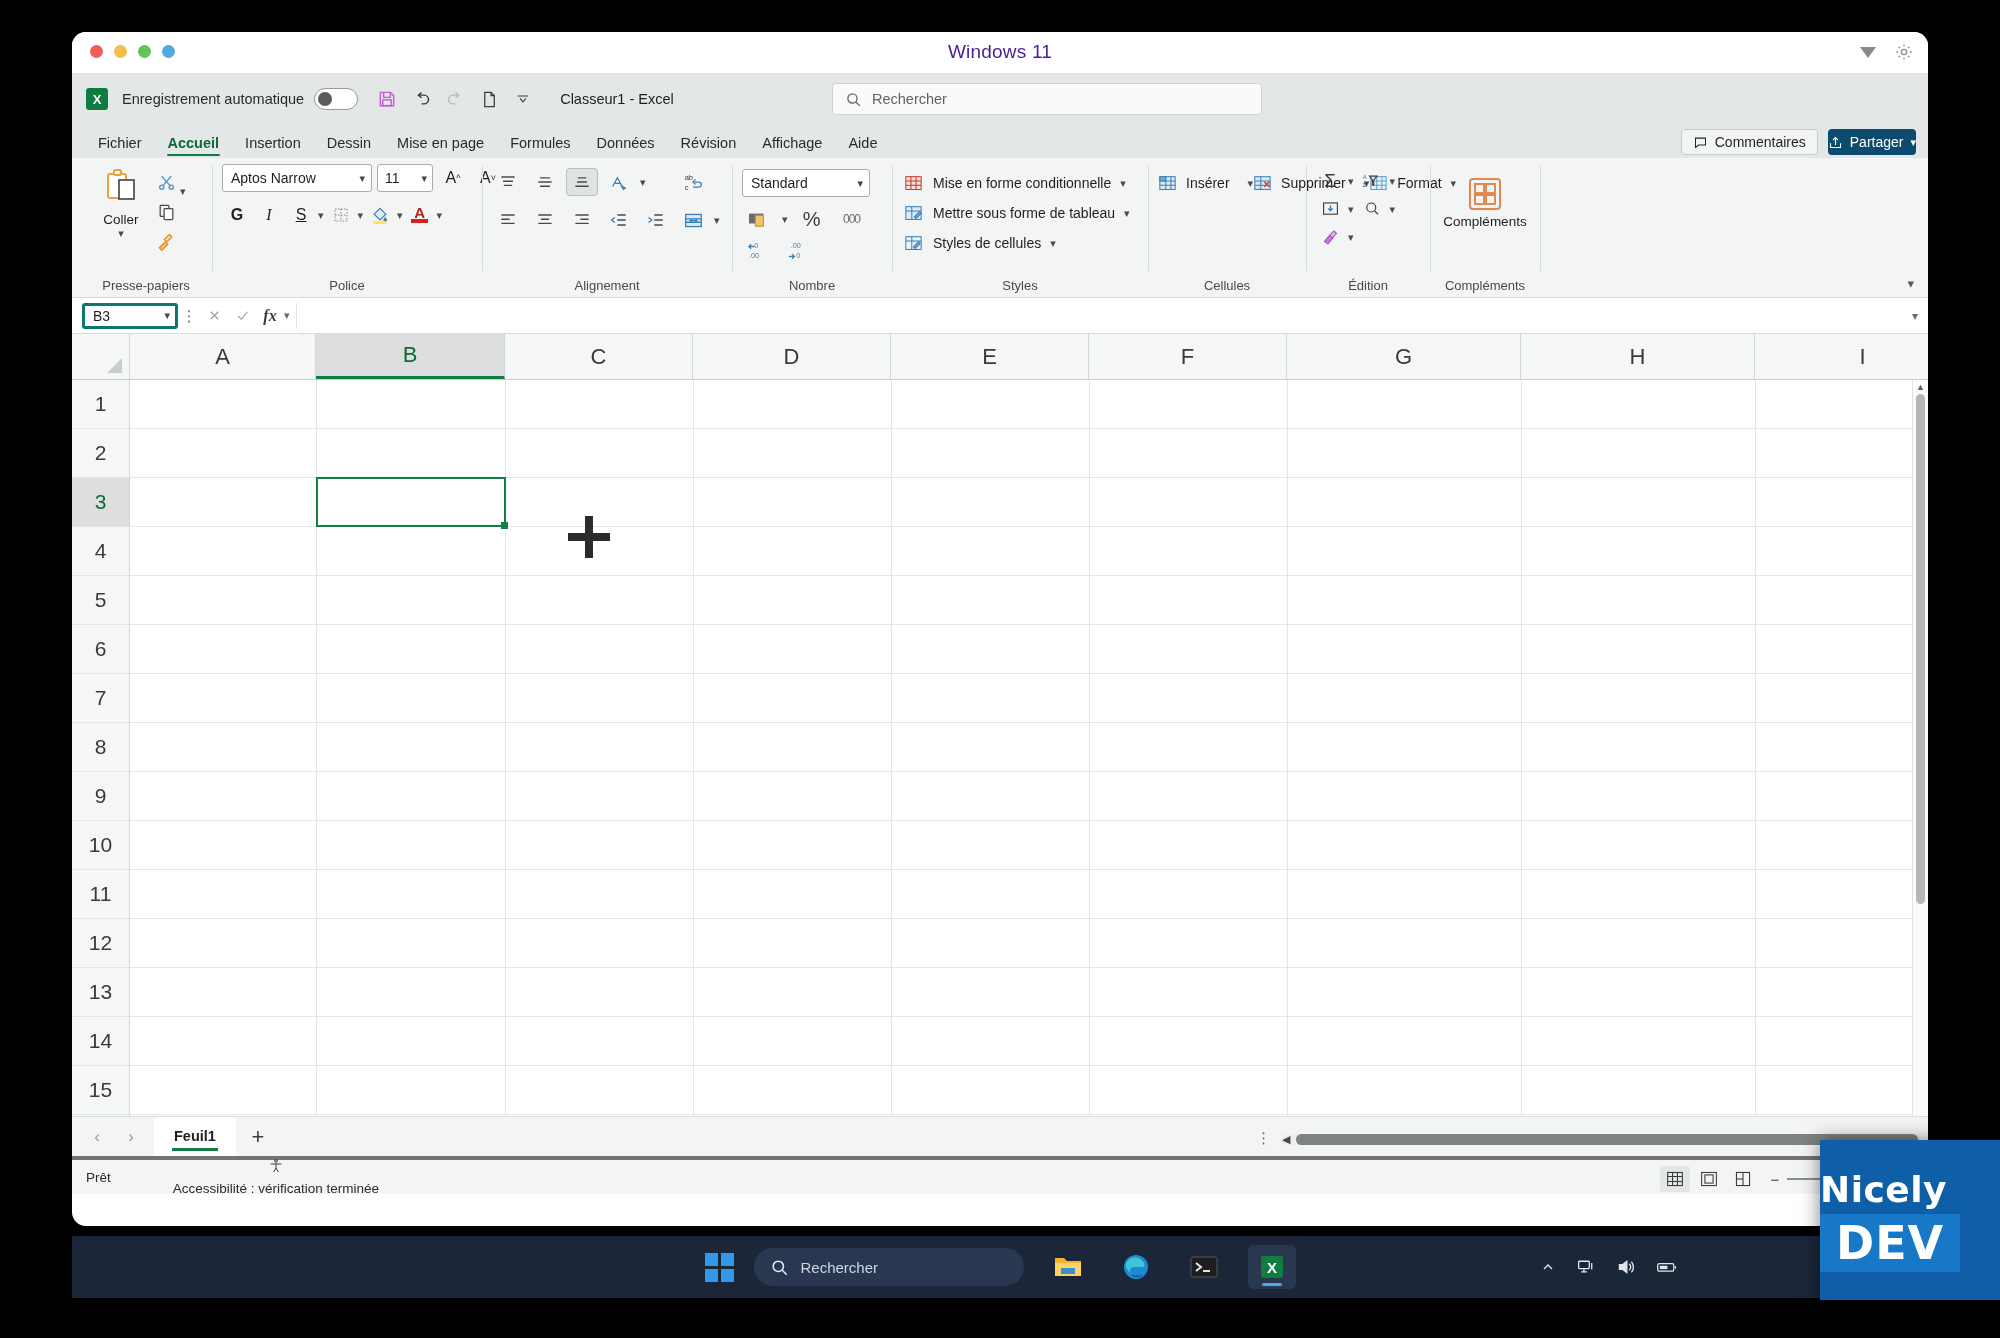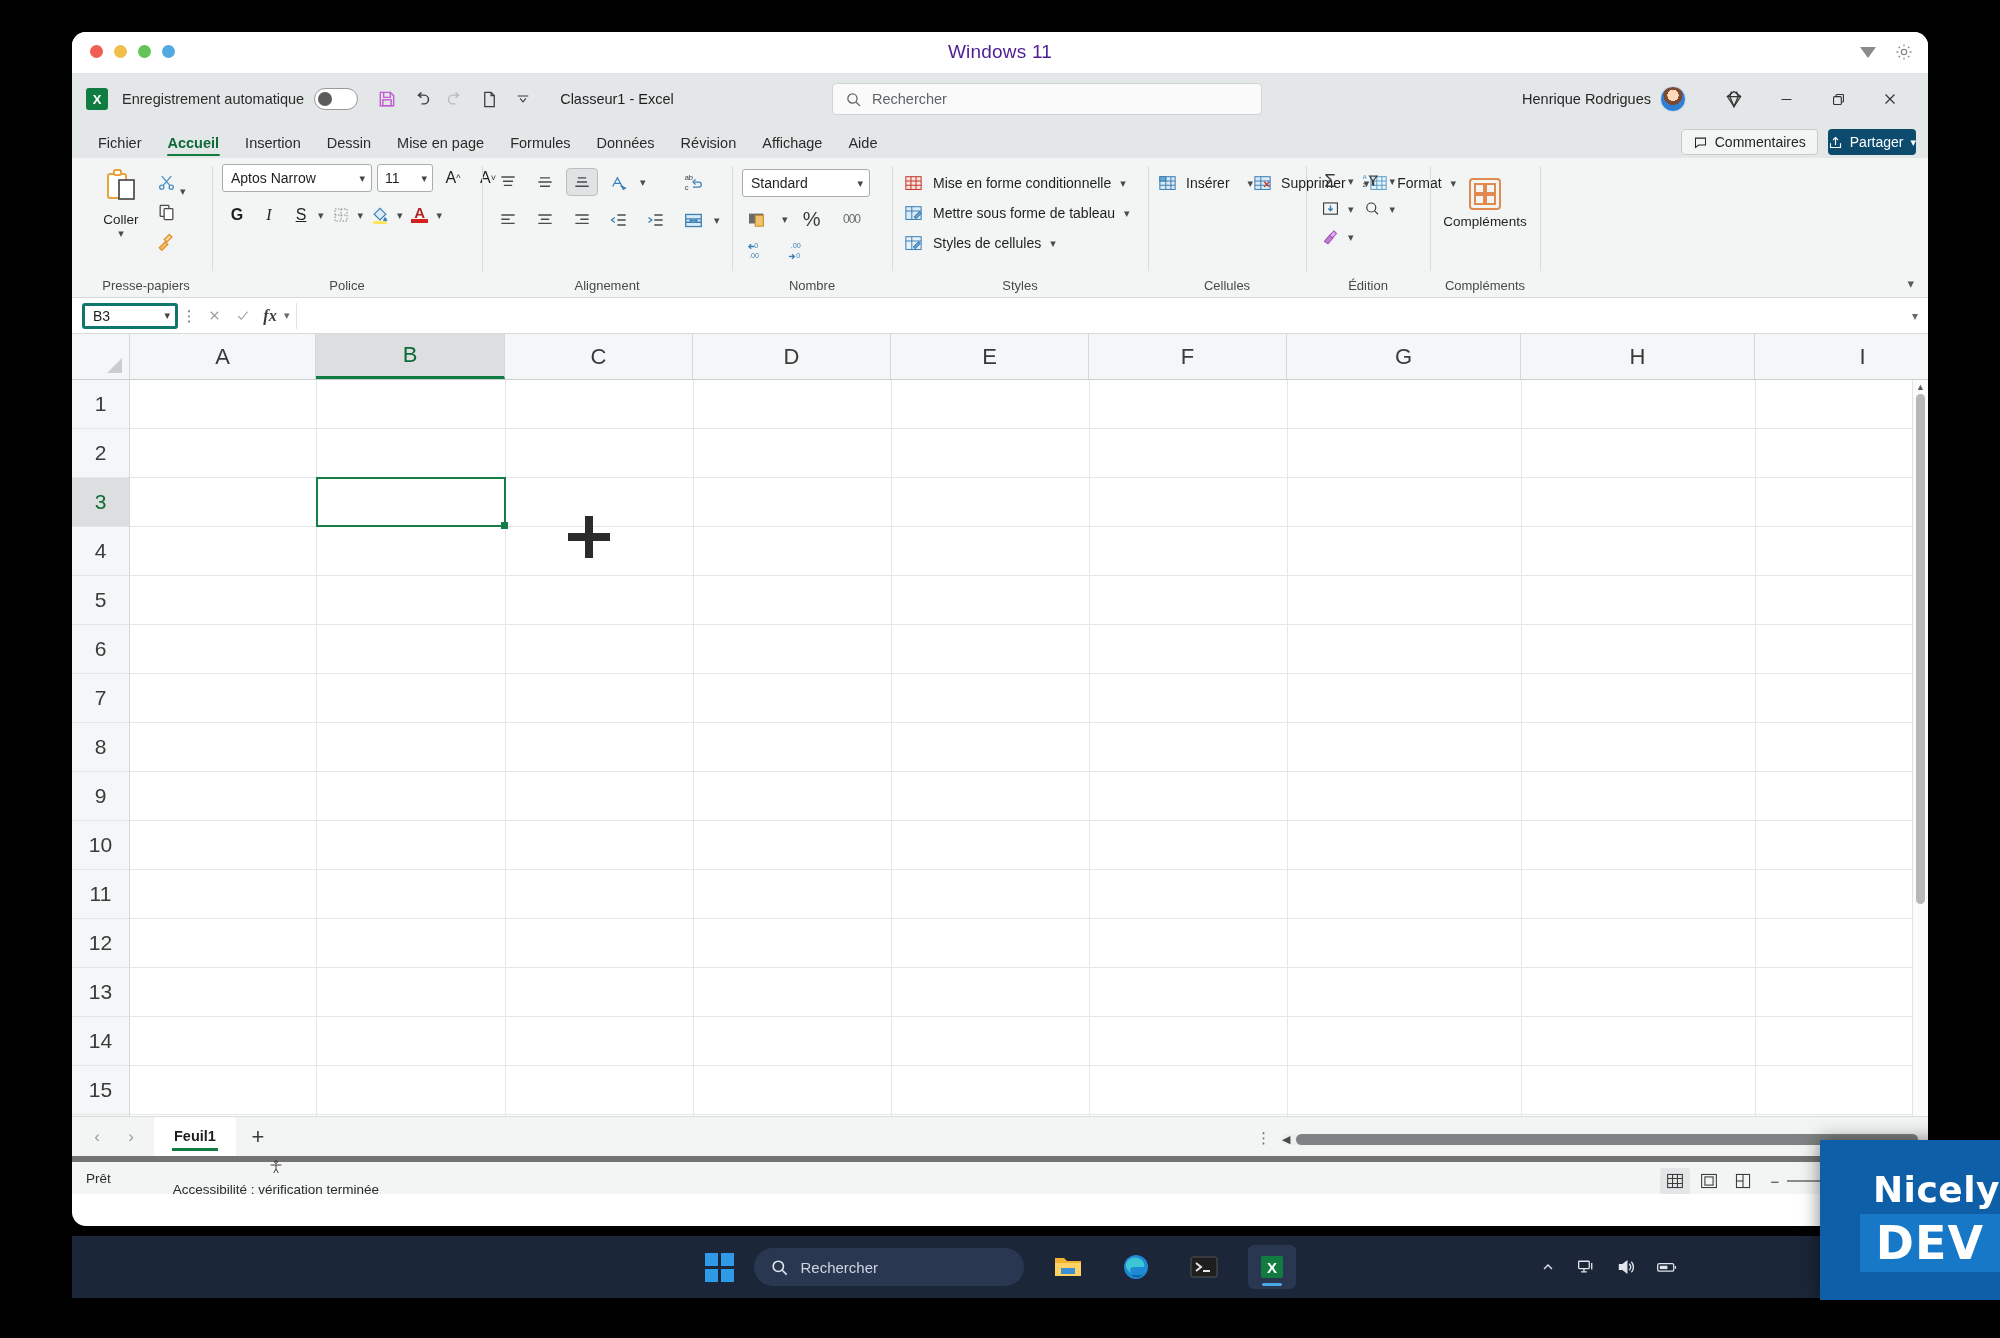--- a/index.html
+++ b/index.html
@@ -221,21 +221,21 @@
   .sheettab::after{ content:""; position:absolute; left:18px; right:18px; bottom:6px; height:2.5px; background:#107c41;}
   .addsheet{ width:44px;height:34px;display:flex;align-items:center;justify-content:center;font-size:22px;color:#3a3a3a;}
   .hdots{ position:absolute; left:1184px; top:12px; color:#6a6a6a; font-size:15px;}
   .hscroll{ position:absolute; left:1210px; right:8px; top:15px; height:14px; }
   .hscroll .track{position:absolute;left:0;right:0;top:2px;height:11px;background:#eceeef;border-radius:6px;}
   .hscroll .thumb{position:absolute;left:14px;right:2px;top:2px;height:11px;background:#808383;border-radius:6px;}
   .hscroll .la{position:absolute;left:0;top:1px;font-size:11px;color:#4a4a4a;}
 
   
   .statusbar {
-    position:relative; height:38px; background:#f3f5f5; border-top:6px solid #737373;
+    position:relative; height:38px; background:#f3f5f5; border-top:4px solid #737373;
     display:flex; align-items:center; padding-left:14px; font-size:13.5px; color:#2b2b2b;
   }
   .st-acc { display:flex; align-items:center; gap:7px; margin-left:62px;flex-direction:column; }
   .st-right { position:absolute; right:14px; top:0; height:38px; display:flex; align-items:center; gap:4px; }
   .viewbtn { width:30px;height:26px;display:flex;align-items:center;justify-content:center;color:#3a3a3a;}
   .viewbtn.sel{ background:#e2e6e7; border-radius:3px; }
   .zoomslider{ display:flex;align-items:center;gap:8px;margin-left:8px;}
   .zoom-track{position:relative;width:110px;height:2px;background:#8a8d8e;}
   .zoom-knob{position:absolute;left:76px;top:-7px;width:2px;height:16px;background:#4a4a4a;}
 
@@ -254,21 +254,21 @@
   .tb-search .ph { font-size:15px;color:#cfd6e2; }
   .tb-app { width:48px;height:44px;display:flex;align-items:center;justify-content:center;position:relative; }
   .tb-app.active { background:#2a3750; border-radius:6px; }
   .tb-app.active::after{content:"";position:absolute;bottom:3px;left:14px;right:14px;height:3px;background:#4aa7e8;border-radius:2px;}
   .tb-right-sys { position:absolute; right:250px; top:0; height:62px; display:flex; align-items:center; gap:20px; color:#e2e6ec; }
 
   
   .watermark {
     position:absolute; right:0px; bottom:38px; width:180px; height:160px;
     background:#0e5fa8; display:flex; flex-direction:column;
-    align-items:flex-end; justify-content:center; gap:4px;
+    align-items:flex-start; justify-content:center; gap:4px;
     box-shadow:0 0 18px rgba(0,0,0,.5);
   }
   .wm-top { color:#fff; font-size:36px; font-weight:bold; font-family:"DejaVu Sans", sans-serif; letter-spacing:.5px; }
   .wm-bot {
     background:#1878c8; color:#fff; font-size:46px; font-weight:bold;
     font-family:"DejaVu Sans", sans-serif; padding:2px 16px; letter-spacing:1px;
   }
   svg { display:block; }
 </style>
 </head>
@@ -339,46 +339,20 @@
       <span class="qat-doc-title">Classeur1  -  Excel</span>
 
       <div class="search-box">
         <svg width="17" height="17" viewBox="0 0 24 24" fill="none" stroke="#5f6368" stroke-width="1.8">
           <circle cx="10.5" cy="10.5" r="6.5"></circle>
             <path d="M15.5 15.5L21 21"></path>
         </svg>
         <span class="ph">Rechercher</span>
       </div>
 
-      <div class="qat-right">
-        <span class="user-name">Henrique Rodrigues</span>
-        <span class="avatar"></span>
-        <span class="win-btn">
-          <svg width="20" height="20" viewBox="0 0 24 24" fill="none" stroke="#333" stroke-width="1.5">
-            <path d="M12 3l8 6-8 12L4 9z"></path>
-              <path d="M4 9h16M9 3l-2 6 5 12 5-12-2-6"></path>
-          </svg>
-        </span>
-        <span class="win-btn">
-          <svg width="17" height="17" viewBox="0 0 24 24" stroke="#333" stroke-width="1.6">
-              <path d="M5 12h14"></path>
-            </svg>
-        </span>
-        <span class="win-btn">
-          <svg width="17" height="17" viewBox="0 0 24 24" fill="none" stroke="#333" stroke-width="1.6">
-            <rect x="5" y="8" width="11" height="11" rx="1.5"></rect>
-              <path d="M8.5 8V6.5A1.5 1.5 0 0 1 10 5h8a1 1 0 0 1 1 1v8a1.5 1.5 0 0 1-1.5 1.5H16"></path>
-          </svg>
-        </span>
-        <span class="win-btn">
-          <svg width="18" height="18" viewBox="0 0 24 24" stroke="#333" stroke-width="1.6">
-              <path d="M6 6l12 12M18 6L6 18"></path>
-            </svg>
-        </span>
-      </div>
     </div>
 
     <div class="tabrow">
       <div class="tab">Fichier</div>
       <div class="tab active">Accueil</div>
       <div class="tab">Insertion</div>
       <div class="tab">Dessin</div>
       <div class="tab">Mise en page</div>
       <div class="tab">Formules</div>
       <div class="tab">Données</div>

